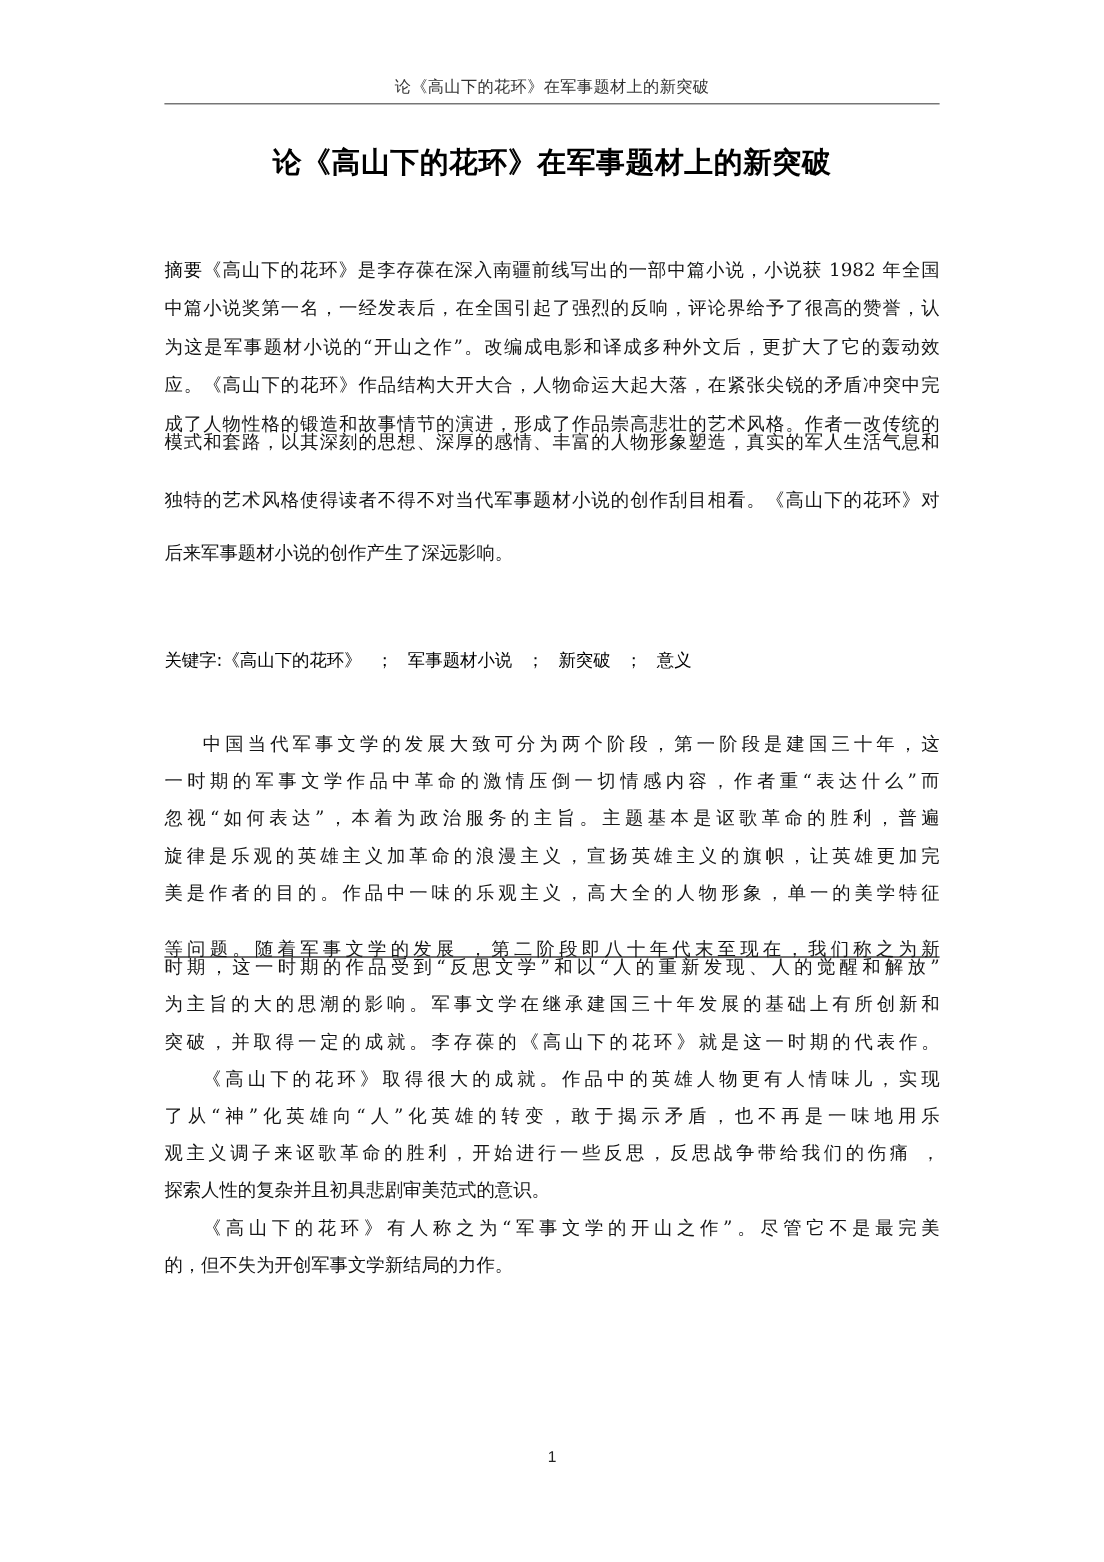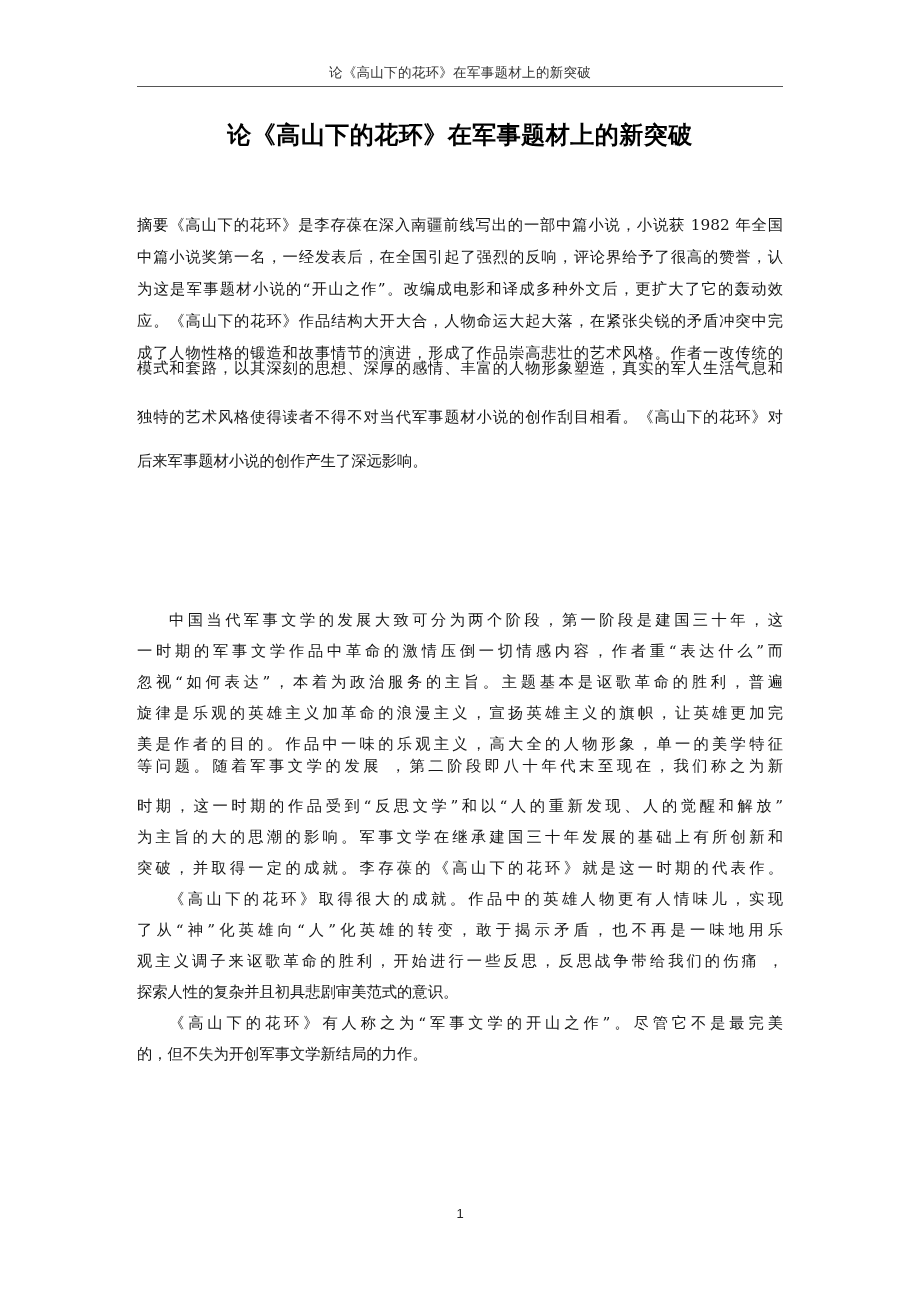--- a/index.html
+++ b/index.html
@@ -56,28 +56,31 @@
     </div>
     <div class="line" style="top:32px;">中篇小说奖第一名，一经发表后，在全国引起了强烈的反响，评论界给予了很高的赞誉，认</div>
     <div class="line" style="top:64px;">为这是军事题材小说的“开山之作”。改编成电影和译成多种外文后，更扩大了它的轰动效</div>
     <div class="line" style="top:96px;">应。《高山下的花环》作品结构大开大合，人物命运大起大落，在紧张尖锐的矛盾冲突中完</div>
     <div class="line" style="top:128px;">成了人物性格的锻造和故事情节的演进，形成了作品崇高悲壮的艺术风格。作者一改传统的</div>
     <div class="line" style="top:143px;">模式和套路，以其深刻的思想、深厚的感情、丰富的人物形象塑造，真实的军人生活气息和</div>
     <div class="line" style="top:192px;">独特的艺术风格使得读者不得不对当代军事题材小说的创作刮目相看。《高山下的花环》对</div>
     <div class="line last" style="top:224px;margin-top:12px;">后来军事题材小说的创作产生了深远影响。</div>
   </div>
 
+  <div class="keywords">
+    <span class="bold-label">关键字:</span><span class="bold-label">《高山下的花环》</span><span class="kw-sep bold-label">；</span><span class="bold-label">军事题材小说</span><span class="kw-sep bold-label">；</span><span class="bold-label">新突破</span><span class="kw-sep bold-label">；</span><span class="bold-label">意义</span>
+  </div>
 
   <div class="block" style="top:610px;">
     <div class="line indent" style="top:0px;font-family:Liberation Serif, serif;">中国当代军事文学的发展大致可分为两个阶段，第一阶段是建国三十年，这</div>
     <div class="line" style="top:31px;">一时期的军事文学作品中革命的激情压倒一切情感内容，作者重“表达什么”而</div>
     <div class="line" style="top:62px;">忽视“如何表达”，本着为政治服务的主旨。主题基本是讴歌革命的胜利，普遍</div>
     <div class="line" style="top:93px;">旋律是乐观的英雄主义加革命的浪漫主义，宣扬英雄主义的旗帜，让英雄更加完</div>
     <div class="line" style="top:124px;">美是作者的目的。作品中一味的乐观主义，高大全的人物形象，单一的美学特征</div>
-    <div class="line" style="top:146px;">等问题。随着军事文学的发展 ，第二阶段即八十年代末至现在，我们称之为新</div>
+    <div class="line" style="top:171px;text-decoration:underline;">等问题。随着军事文学的发展 ，第二阶段即八十年代末至现在，我们称之为新</div>
     <div class="line" style="top:186px;">时期，这一时期的作品受到“反思文学”和以“人的重新发现、人的觉醒和解放”</div>
     <div class="line" style="top:217px;">为主旨的大的思潮的影响。军事文学在继承建国三十年发展的基础上有所创新和</div>
     <div class="line" style="top:248px;">突破，并取得一定的成就。李存葆的《高山下的花环》就是这一时期的代表作。</div>
   </div>
 
   <div class="block" style="top:889px;">
     <div class="line indent" style="top:0px;">《高山下的花环》取得很大的成就。作品中的英雄人物更有人情味儿，实现</div>
     <div class="line" style="top:31px;">了从“神”化英雄向“人”化英雄的转变，敢于揭示矛盾，也不再是一味地用乐</div>
     <div class="line" style="top:62px;">观主义调子来讴歌革命的胜利，开始进行一些反思，反思战争带给我们的伤痛 ，</div>
     <div class="line last" style="top:93px;">探索人性的复杂并且初具悲剧审美范式的意识。</div>

